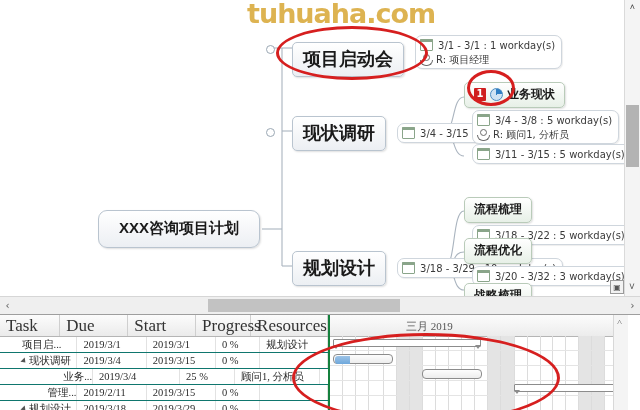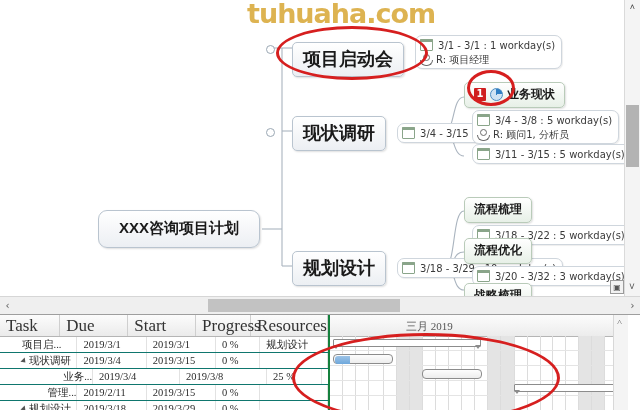--- a/index.html
+++ b/index.html
@@ -372,22 +372,22 @@
       <div class="gc c2">2019/3/15</div>
       <div class="gc c3">0 %</div>
       <div class="gc c4"></div>
     </div>
 
     <div class="grow">
       <div class="gc c0 indent2">
           <span>业务...</span>
         </div>
       <div class="gc c1">2019/3/4</div>
-      <div class="gc c2">2019/3/8</div>
       <div class="gc c3">25 %</div>
+      <div class="gc c4">顾问1, 分析员</div>
     </div>
 
     <div class="grow">
       <div class="gc c0 indent2">
           <span>管理...</span>
         </div>
       <div class="gc c1">2019/2/11</div>
       <div class="gc c2">2019/3/15</div>
       <div class="gc c3">0 %</div>
       <div class="gc c4"></div>

